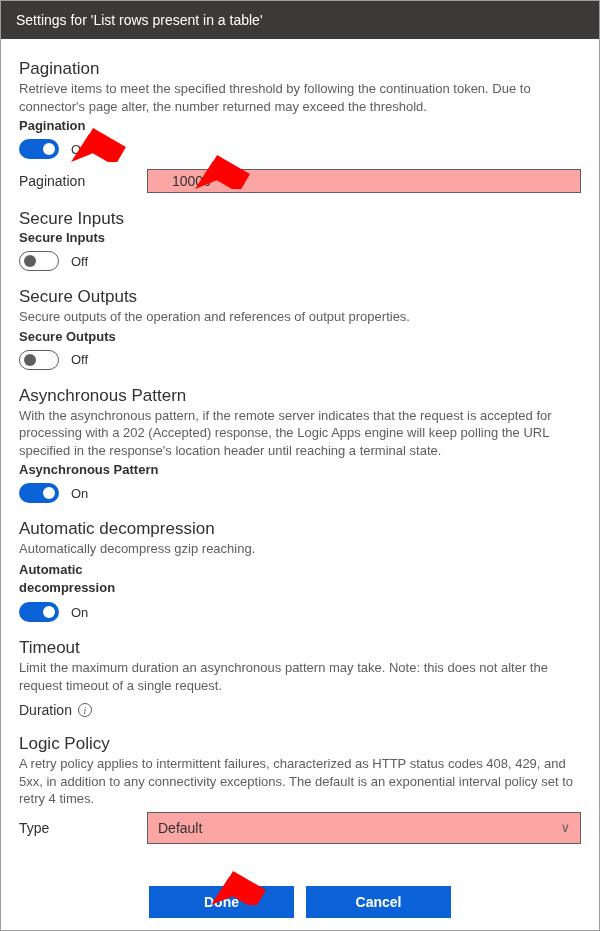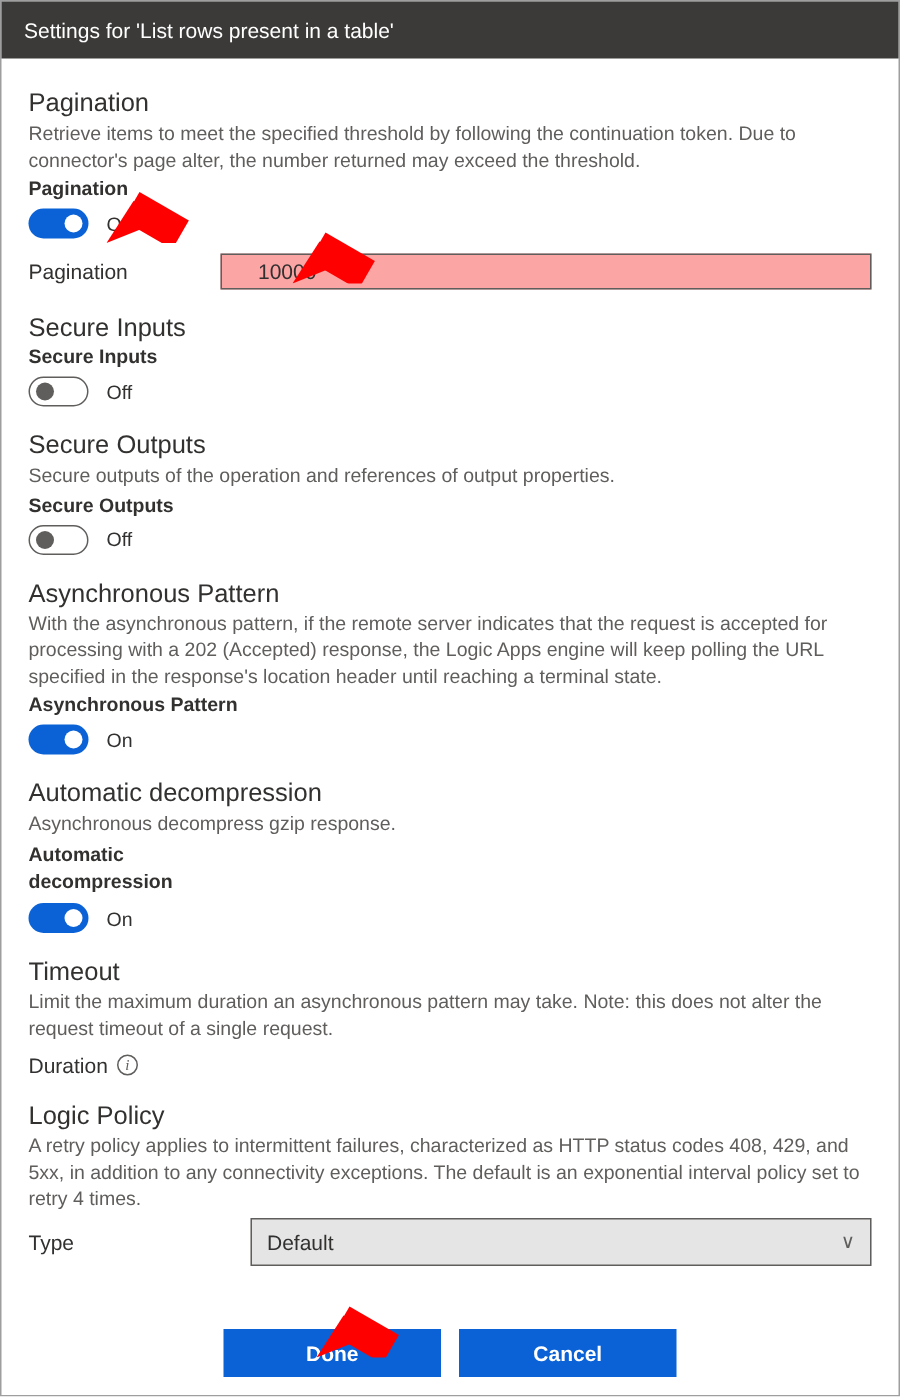--- a/index.html
+++ b/index.html
@@ -107,23 +107,22 @@
     .text-input::placeholder { color: #605e5c; }
     .select-input {
       flex: 1;
       border: 1px solid #605e5c;
       height: 32px;
       padding: 0 10px;
       font-size: 14px;
       display: flex;
       align-items: center;
       justify-content: space-between;
-      background: #e5e5e5;
+      background: #fca5a5;
       cursor: pointer;
-      margin-left: 20px;
     }
     .chev { font-size: 13px; color: #605e5c; }
     .button-row {
       display: flex;
       justify-content: center;
       gap: 12px;
       padding: 12px 0 12px 0;
     }
     .btn {
       width: 145px;
@@ -208,21 +207,21 @@
       <div class="toggle-row">
         <div class="toggle on">
             <div class="knob"></div>
           </div>
         <span class="toggle-text">On</span>
       </div>
     </div>
 
     <div class="section">
       <div class="sec-title">Automatic decompression</div>
-      <div class="sec-desc">Asynchronous decompress gzip response.</div>
+      <div class="sec-desc">Automatically decompress gzip reaching.</div>
       <div class="sub-label" style="max-width:110px;line-height:1.35;">Automatic decompression</div>
       <div class="toggle-row">
         <div class="toggle on">
             <div class="knob"></div>
           </div>
         <span class="toggle-text">On</span>
       </div>
     </div>
 
     <div class="section">

